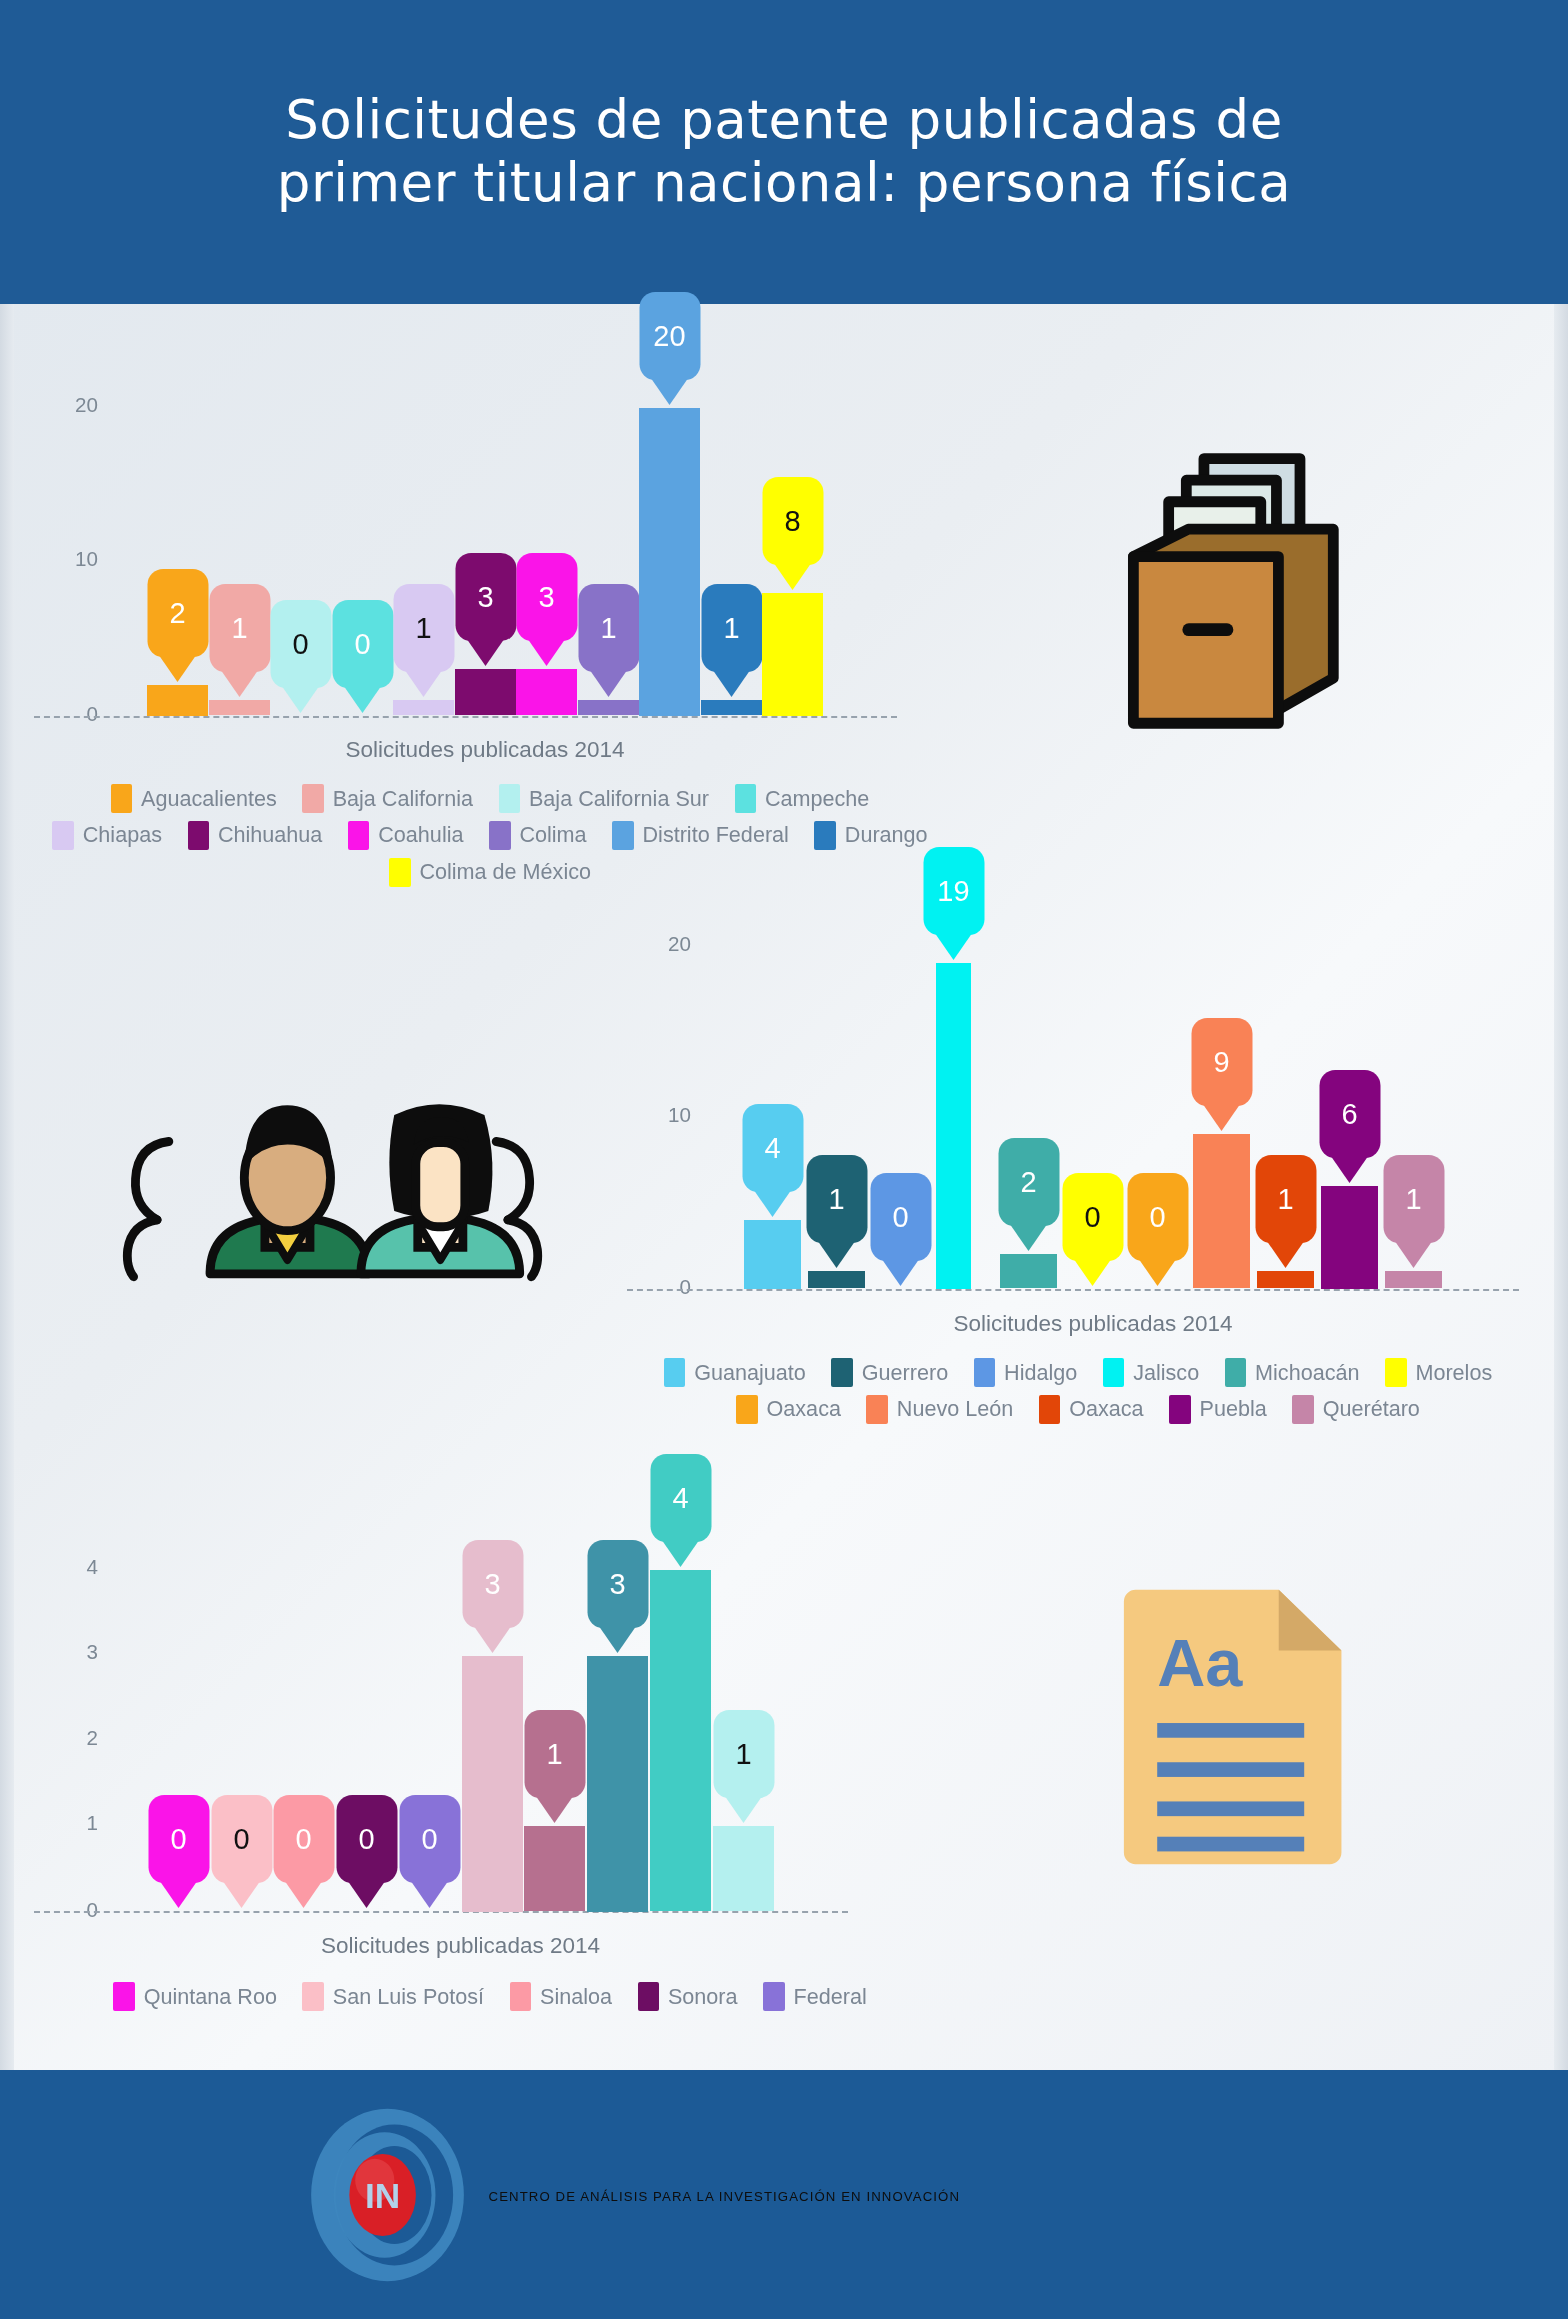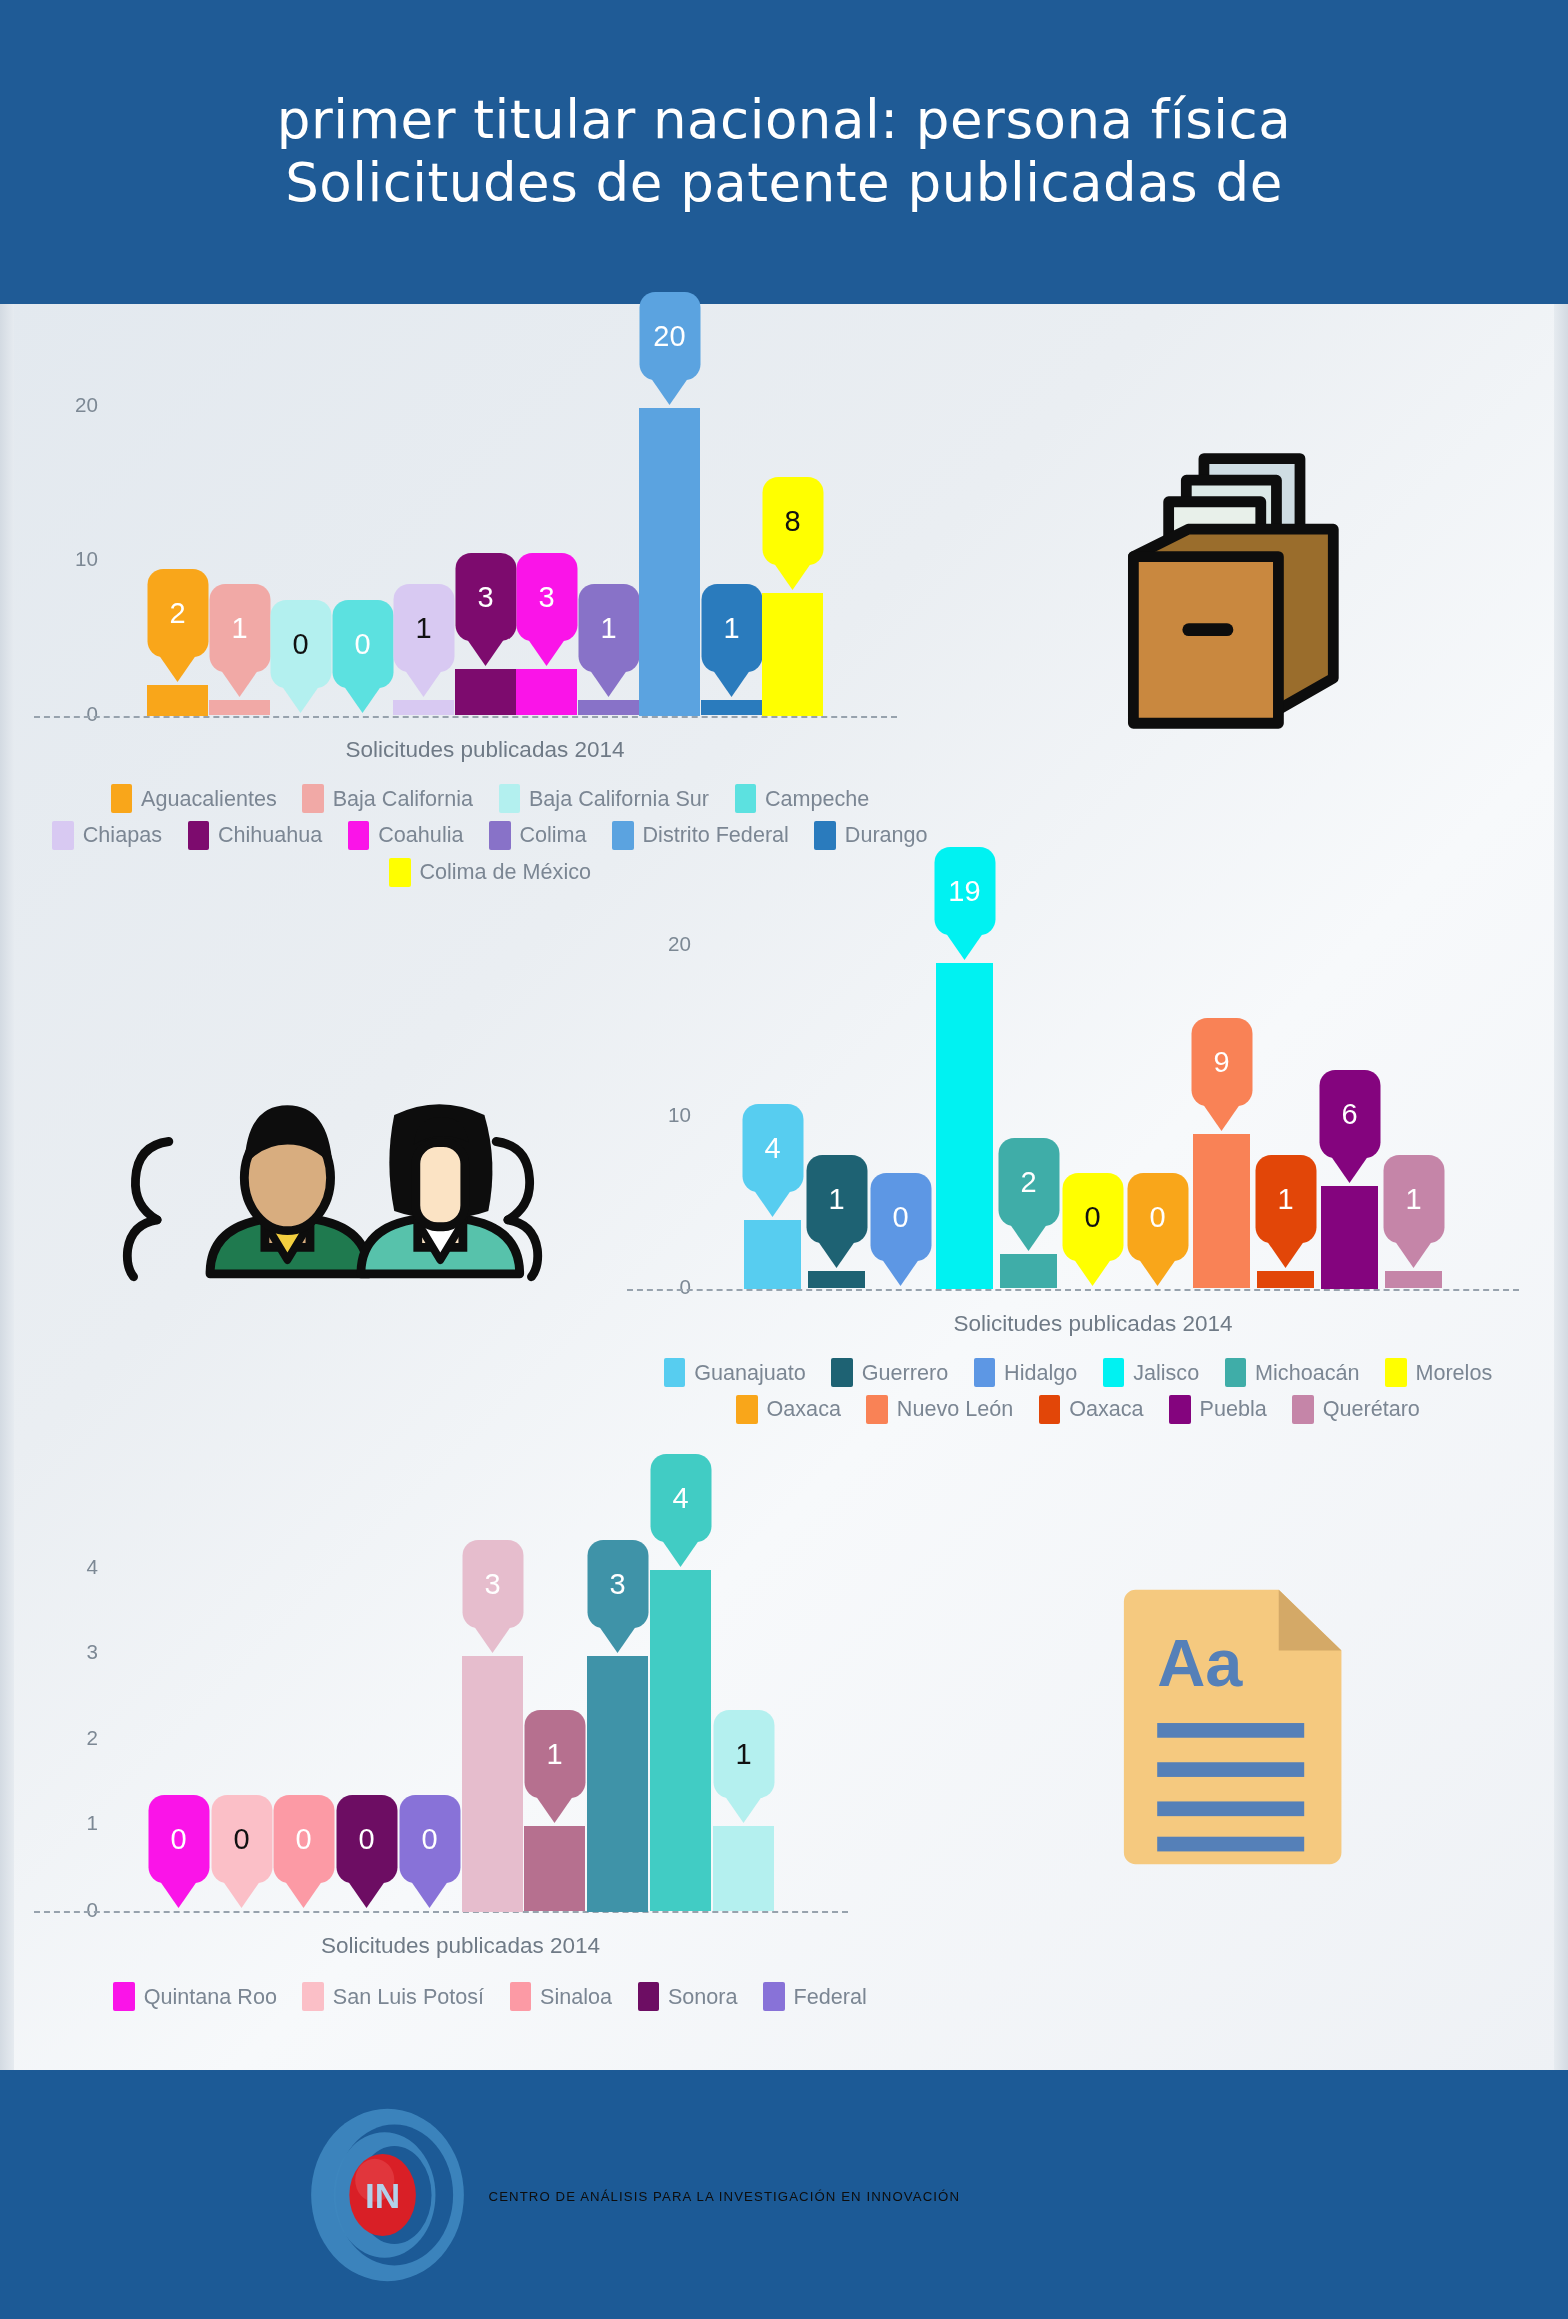--- a/index.html
+++ b/index.html
@@ -89,22 +89,22 @@
   
   .illus{position:absolute;}
 </style>
 </head>
 <body>
 
 <div class="page">
 
   <div class="header">
     <div class="title">
+      <span>Solicitudes de patente publicadas de</span>
       <span>primer titular nacional: persona física</span>
-      <span>Solicitudes de patente publicadas de</span>
     </div>
   </div>
 
   <div class="body-panel"></div>
   <div class="edge-l"></div>
   <div class="edge-r"></div>
 
   <div class="chart" id="chart-1-wrap" style="left:0;top:304px;width:980px;height:588px;">
       <div class="axis-label" style="left: 39px; top: 398px;">0</div>
       <div class="axis-label" style="left: 39px; top: 243px;">10</div>
@@ -273,21 +273,21 @@
           <span class="ptr" style="border-top-color: rgb(30, 98, 115);"></span>
           <span class="val">1</span>
         </div>
       </div>
       <div class="bar" title="Hidalgo: 0" style="left: 284px; bottom: auto; top: 417px; width: 57px; height: 1px;">
         <div class="pin" style="background: rgb(93, 151, 228); color: rgb(255, 255, 255); top: -116px;">
           <span class="ptr" style="border-top-color: rgb(93, 151, 228);"></span>
           <span class="val">0</span>
         </div>
       </div>
-      <div class="bar" title="Jalisco: 19" style="left: 348px; bottom: auto; top: 91px; width: 57px; height: 326px;">
+      <div class="bar" title="Jalisco: 19" style="left: 348px; bottom: auto; top: 91px; width: 35px; height: 326px;">
         <div class="stem" style="height: 326px; background: rgb(0, 242, 242);"></div>
         <div class="pin" style="background: rgb(0, 242, 242); color: rgb(255, 255, 255); top: -116px;">
           <span class="ptr" style="border-top-color: rgb(0, 242, 242);"></span>
           <span class="val">19</span>
         </div>
       </div>
       <div class="bar" title="Michoacán: 2" style="left: 412px; bottom: auto; top: 382px; width: 57px; height: 34px;">
         <div class="stem" style="height: 34px; background: rgb(63, 173, 168);"></div>
         <div class="pin" style="background: rgb(63, 173, 168); color: rgb(255, 255, 255); top: -116px;">
           <span class="ptr" style="border-top-color: rgb(63, 173, 168);"></span>

